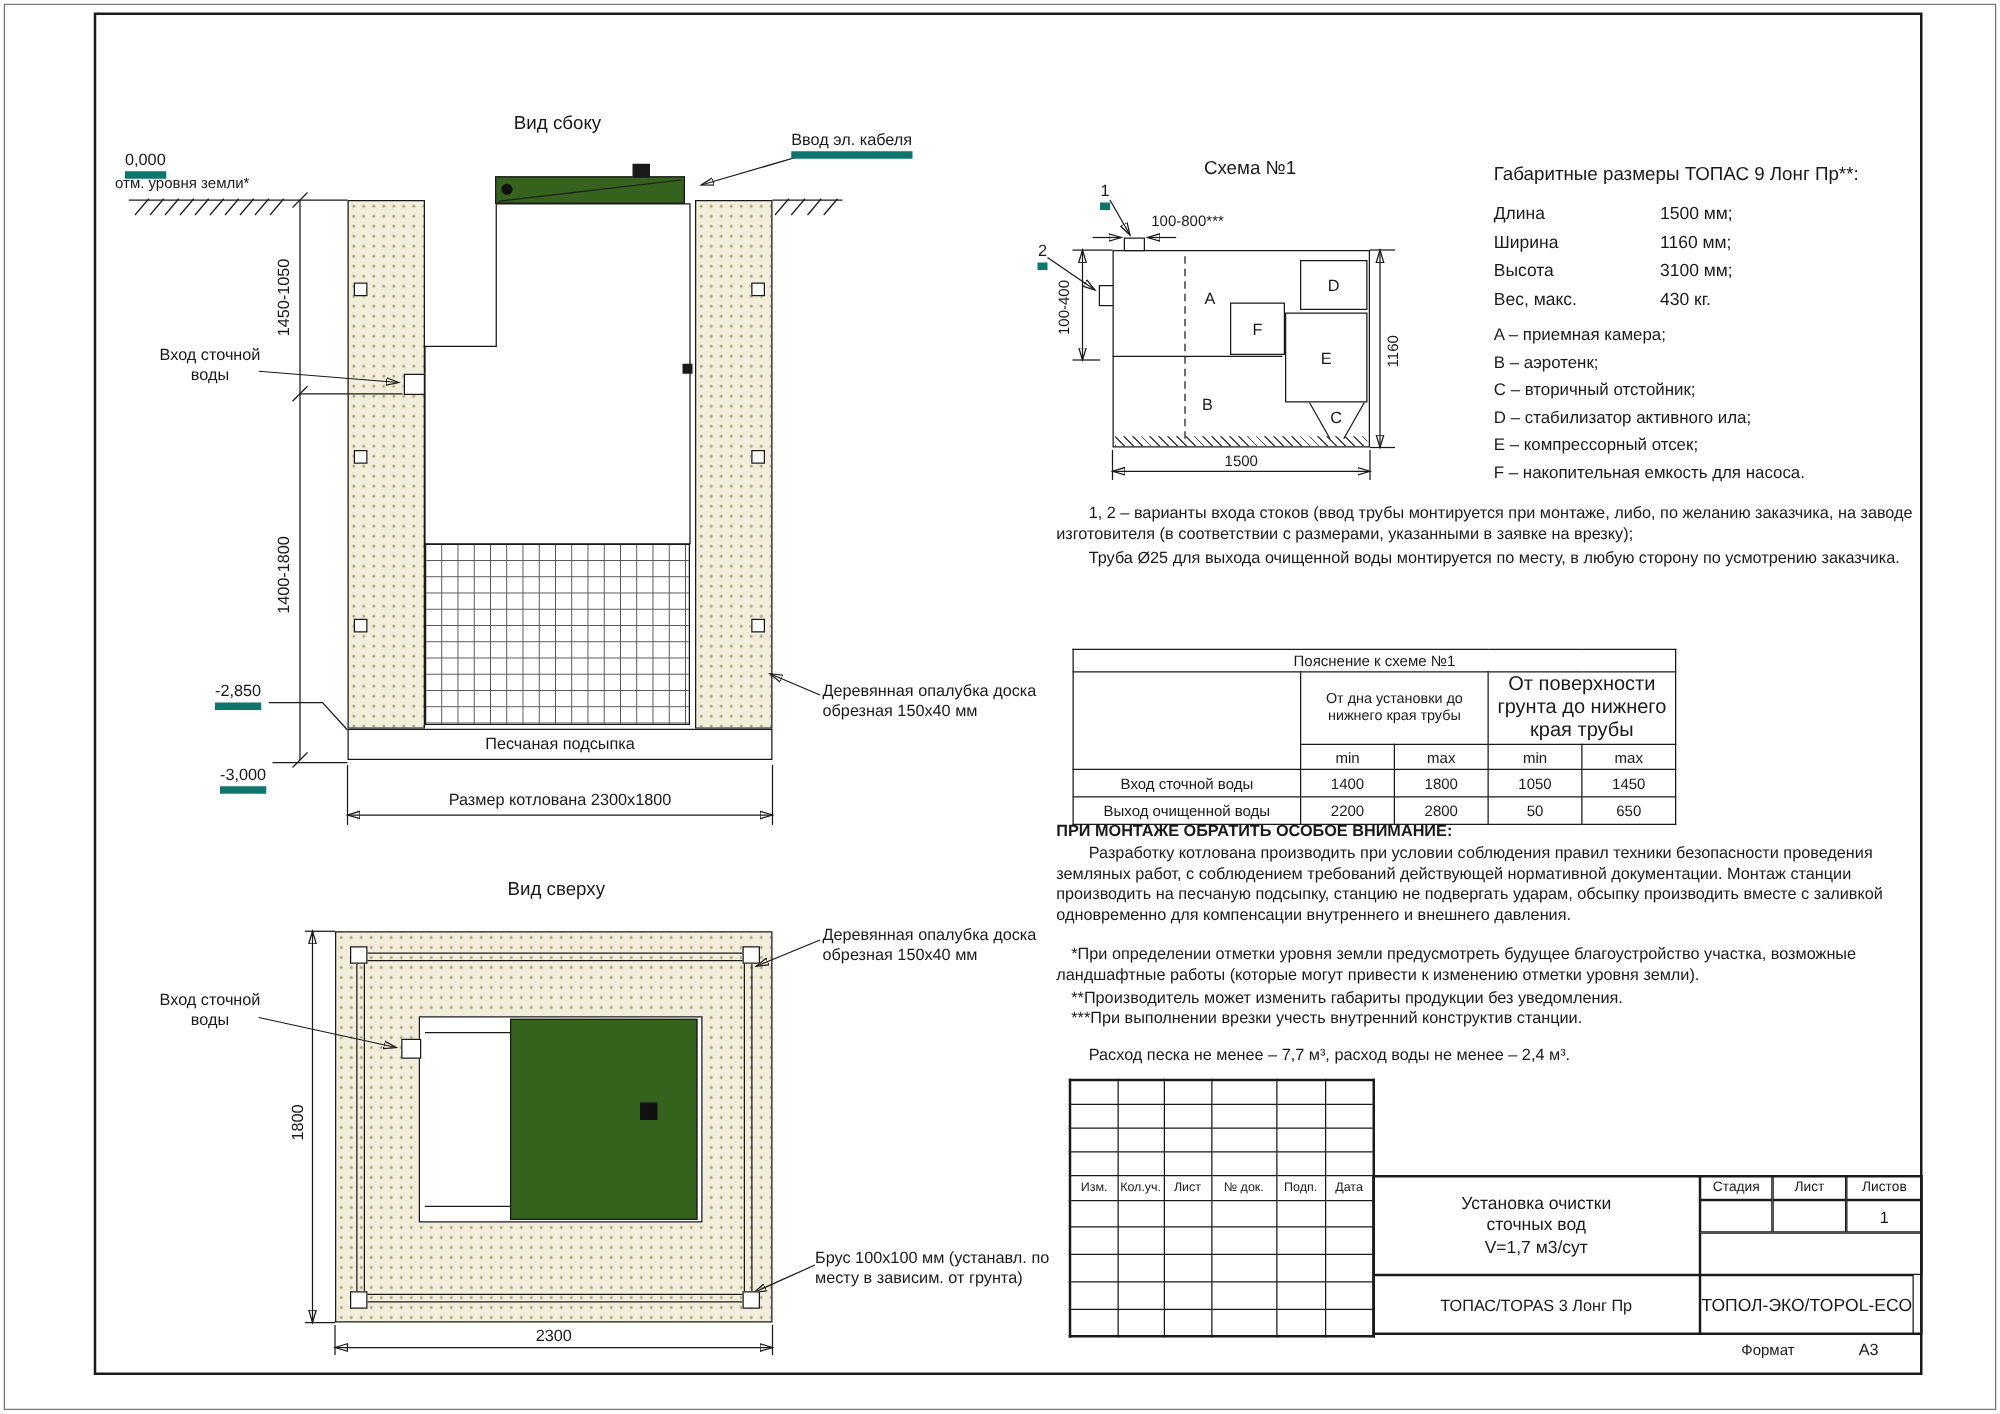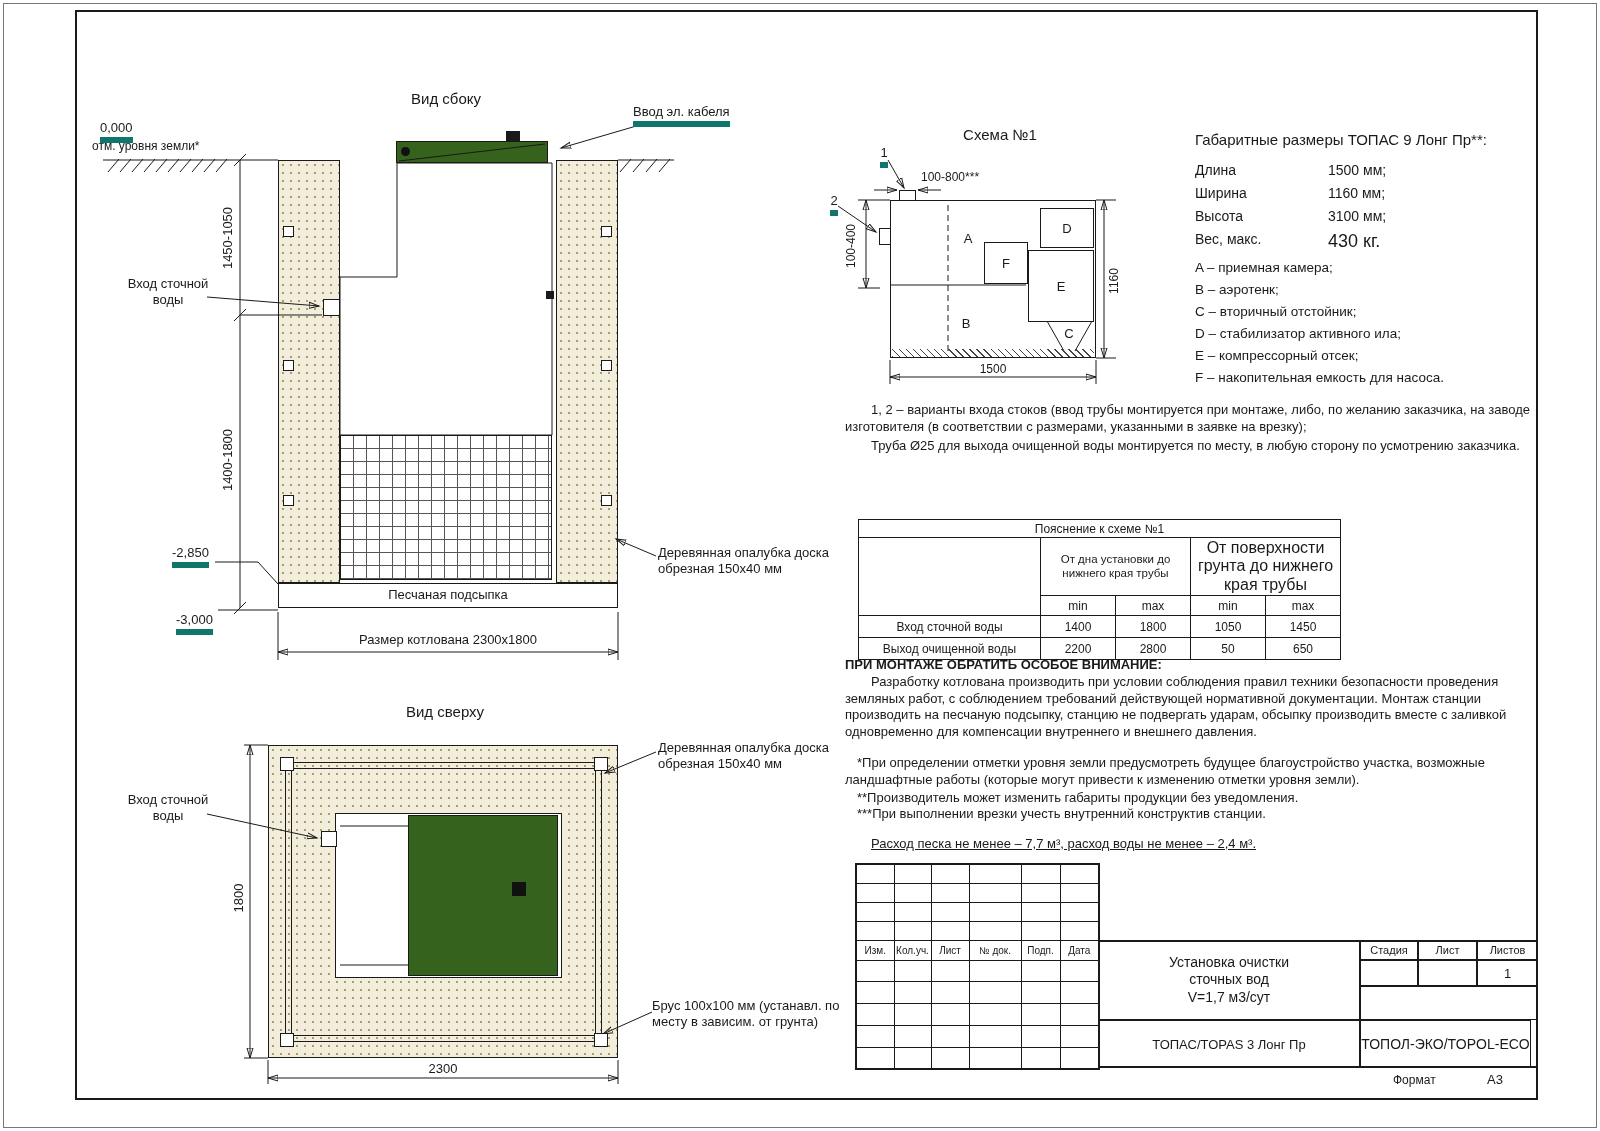--- a/index.html
+++ b/index.html
@@ -207,21 +207,21 @@
   <div class="abs ctr sm" style="left:948px;top:362px;width:90px">1500</div>
 
   <div class="abs" style="left:1195px;top:131px;width:360px;font-size:15px">Габаритные размеры ТОПАС 9 Лонг Пр**:</div>
   <div class="abs" style="left:1195px;top:162px;font-size:14px">Длина</div>
   <div class="abs" style="left:1328px;top:162px;font-size:14px">1500 мм;</div>
   <div class="abs" style="left:1195px;top:185px;font-size:14px">Ширина</div>
   <div class="abs" style="left:1328px;top:185px;font-size:14px">1160 мм;</div>
   <div class="abs" style="left:1195px;top:208px;font-size:14px">Высота</div>
   <div class="abs" style="left:1328px;top:208px;font-size:14px">3100 мм;</div>
   <div class="abs" style="left:1195px;top:231px;font-size:14px">Вес, макс.</div>
-  <div class="abs" style="left:1328px;top:231px;font-size:18px">430 кг.</div>
+  <div class="abs" style="left:1328px;top:231px;font-size:14px">430 кг.</div>
   <div class="abs" style="left:1195px;top:260px;font-size:13.5px">A – приемная камера;</div>
   <div class="abs" style="left:1195px;top:282px;font-size:13.5px">B – аэротенк;</div>
   <div class="abs" style="left:1195px;top:304px;font-size:13.5px">C – вторичный отстойник;</div>
   <div class="abs" style="left:1195px;top:326px;font-size:13.5px">D – стабилизатор активного ила;</div>
   <div class="abs" style="left:1195px;top:348px;font-size:13.5px">E – компрессорный отсек;</div>
   <div class="abs" style="left:1195px;top:370px;font-size:13.5px">F – накопительная емкость для насоса.</div>
 
   <div class="abs lbl" style="left:845px;top:402px;width:694px;line-height:1.3;text-indent:26px">1, 2 – варианты входа  стоков (ввод трубы монтируется при монтаже, либо, по желанию заказчика, на заводе изготовителя (в соответствии с размерами, указанными в заявке на врезку);</div>
   <div class="abs lbl" style="left:845px;top:438px;width:694px;line-height:1.3;text-indent:26px">Труба Ø25 для выхода очищенной воды монтируется по месту, в любую сторону по усмотрению заказчика.</div>
 
@@ -263,21 +263,21 @@
       <td>650</td>
     </tr>
   </tbody>
     </table>
 
   <div class="abs lbl" style="left:845px;top:657px;font-weight:bold">ПРИ МОНТАЖЕ ОБРАТИТЬ ОСОБОЕ ВНИМАНИЕ:</div>
   <div class="abs lbl" style="left:845px;top:674px;width:697px;line-height:1.28;text-indent:26px">Разработку котлована производить при условии соблюдения правил техники безопасности проведения земляных работ, с соблюдением требований действующей нормативной документации. Монтаж станции производить на песчаную подсыпку, станцию не подвергать ударам, обсыпку производить вместе с заливкой одновременно для компенсации внутреннего и внешнего давления.</div>
   <div class="abs lbl" style="left:845px;top:755px;width:700px;line-height:1.28;text-indent:12px">*При определении отметки уровня земли предусмотреть будущее благоустройство участка, возможные ландшафтные работы (которые могут привести к изменению отметки уровня земли).</div>
   <div class="abs lbl" style="left:845px;top:790px;width:700px;text-indent:12px">**Производитель может изменить габариты продукции без уведомления.</div>
   <div class="abs lbl" style="left:845px;top:806px;width:700px;text-indent:12px">***При выполнении врезки учесть внутренний конструктив станции.</div>
-  <div class="abs lbl" style="left:845px;top:836px;width:700px;text-indent:26px;text-decoration:underline">Расход песка не менее – 7,7 м³, расход воды не менее – 2,4 м³.</div>
+  <div class="abs lbl" style="left:845px;top:836px;width:700px;text-indent:26px;">Расход песка не менее – 7,7 м³, расход воды не менее – 2,4 м³.</div>
 
   <table class="abs stampg" style="left:855px;top:863px;width:243px;border:2px solid #1a1a1a">
     <colgroup>
         <col style="width:38px">
         <col style="width:37px">
         <col style="width:38px">
         <col style="width:52px">
         <col style="width:39px">
         <col style="width:39px">
       </colgroup>

